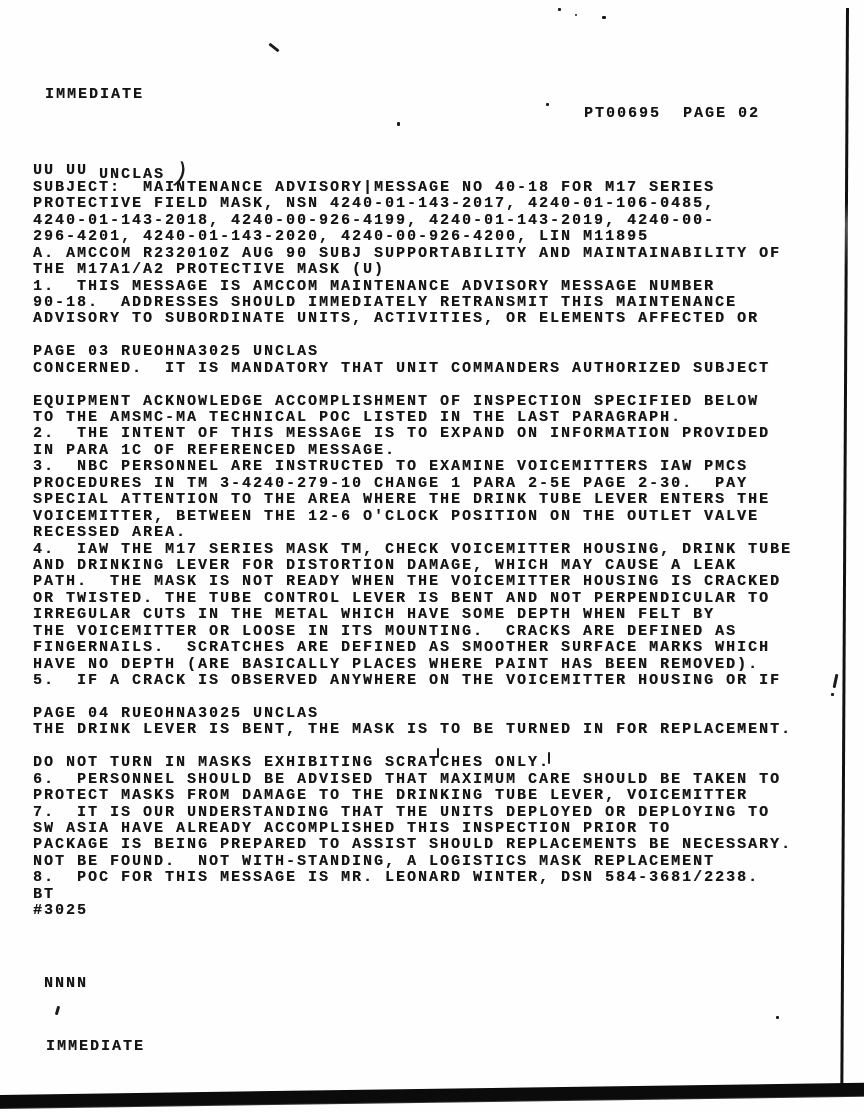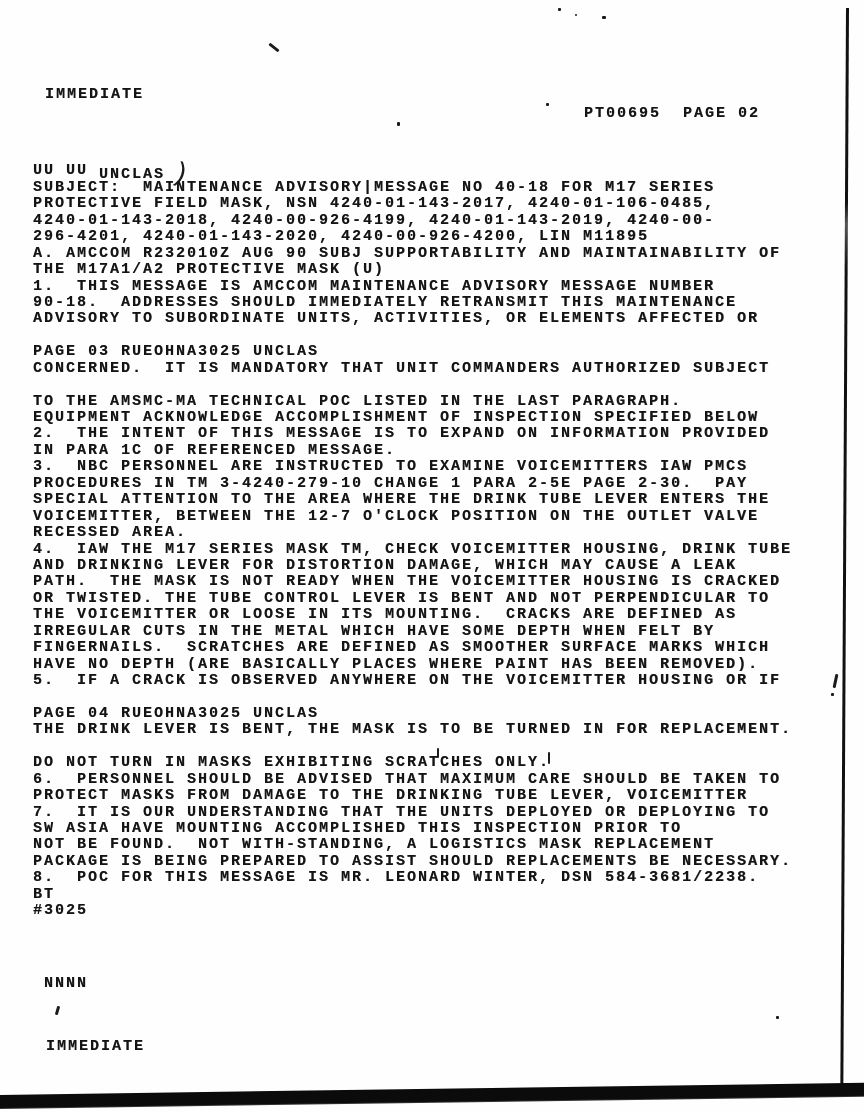--- a/index.html
+++ b/index.html
@@ -69,49 +69,49 @@
         <div class="tw line">296-4201, 4240-01-143-2020, 4240-00-926-4200, LIN M11895</div>
         <div class="tw line">A. AMCCOM R232010Z AUG 90 SUBJ SUPPORTABILITY AND MAINTAINABILITY OF</div>
         <div class="tw line">THE M17A1/A2 PROTECTIVE MASK (U)</div>
         <div class="tw line">1.  THIS MESSAGE IS AMCCOM MAINTENANCE ADVISORY MESSAGE NUMBER</div>
         <div class="tw line">90-18.  ADDRESSES SHOULD IMMEDIATELY RETRANSMIT THIS MAINTENANCE</div>
         <div class="tw line">ADVISORY TO SUBORDINATE UNITS, ACTIVITIES, OR ELEMENTS AFFECTED OR</div>
         <div class="tw line">&nbsp;</div>
         <div class="tw line">PAGE 03 RUEOHNA3025 UNCLAS</div>
         <div class="tw line">CONCERNED.  IT IS MANDATORY THAT UNIT COMMANDERS AUTHORIZED SUBJECT</div>
         <div class="tw line">&nbsp;</div>
+        <div class="tw line">EQUIPMENT ACKNOWLEDGE ACCOMPLISHMENT OF INSPECTION SPECIFIED BELOW</div>
         <div class="tw line">TO THE AMSMC-MA TECHNICAL POC LISTED IN THE LAST PARAGRAPH.</div>
-        <div class="tw line">EQUIPMENT ACKNOWLEDGE ACCOMPLISHMENT OF INSPECTION SPECIFIED BELOW</div>
         <div class="tw line">2.  THE INTENT OF THIS MESSAGE IS TO EXPAND ON INFORMATION PROVIDED</div>
         <div class="tw line">IN PARA 1C OF REFERENCED MESSAGE.</div>
         <div class="tw line">3.  NBC PERSONNEL ARE INSTRUCTED TO EXAMINE VOICEMITTERS IAW PMCS</div>
         <div class="tw line">PROCEDURES IN TM 3-4240-279-10 CHANGE 1 PARA 2-5E PAGE 2-30.  PAY</div>
         <div class="tw line">SPECIAL ATTENTION TO THE AREA WHERE THE DRINK TUBE LEVER ENTERS THE</div>
-        <div class="tw line">VOICEMITTER, BETWEEN THE 12-7 O'CLOCK POSITION ON THE OUTLET VALVE</div>
+        <div class="tw line">VOICEMITTER, BETWEEN THE 12-6 O'CLOCK POSITION ON THE OUTLET VALVE</div>
         <div class="tw line">RECESSED AREA.</div>
         <div class="tw line">4.  IAW THE M17 SERIES MASK TM, CHECK VOICEMITTER HOUSING, DRINK TUBE</div>
         <div class="tw line">AND DRINKING LEVER FOR DISTORTION DAMAGE, WHICH MAY CAUSE A LEAK</div>
         <div class="tw line">PATH.  THE MASK IS NOT READY WHEN THE VOICEMITTER HOUSING IS CRACKED</div>
         <div class="tw line">OR TWISTED. THE TUBE CONTROL LEVER IS BENT AND NOT PERPENDICULAR TO</div>
+        <div class="tw line">IRREGULAR CUTS IN THE METAL WHICH HAVE SOME DEPTH WHEN FELT BY</div>
         <div class="tw line">THE VOICEMITTER OR LOOSE IN ITS MOUNTING.  CRACKS ARE DEFINED AS</div>
-        <div class="tw line">IRREGULAR CUTS IN THE METAL WHICH HAVE SOME DEPTH WHEN FELT BY</div>
         <div class="tw line">FINGERNAILS.  SCRATCHES ARE DEFINED AS SMOOTHER SURFACE MARKS WHICH</div>
         <div class="tw line">HAVE NO DEPTH (ARE BASICALLY PLACES WHERE PAINT HAS BEEN REMOVED).</div>
         <div class="tw line">5.  IF A CRACK IS OBSERVED ANYWHERE ON THE VOICEMITTER HOUSING OR IF</div>
         <div class="tw line">&nbsp;</div>
         <div class="tw line">PAGE 04 RUEOHNA3025 UNCLAS</div>
         <div class="tw line">THE DRINK LEVER IS BENT, THE MASK IS TO BE TURNED IN FOR REPLACEMENT.</div>
         <div class="tw line">&nbsp;</div>
         <div class="tw line">DO NOT TURN IN MASKS EXHIBITING SCRATCHES ONLY.</div>
         <div class="tw line">6.  PERSONNEL SHOULD BE ADVISED THAT MAXIMUM CARE SHOULD BE TAKEN TO</div>
         <div class="tw line">PROTECT MASKS FROM DAMAGE TO THE DRINKING TUBE LEVER, VOICEMITTER</div>
         <div class="tw line">7.  IT IS OUR UNDERSTANDING THAT THE UNITS DEPLOYED OR DEPLOYING TO</div>
-        <div class="tw line">SW ASIA HAVE MOUNTING ACCOMPLISHED THIS INSPECTION PRIOR TO</div>
+        <div class="tw line">SW ASIA HAVE ALREADY ACCOMPLISHED THIS INSPECTION PRIOR TO</div>
+        <div class="tw line">PACKAGE IS BEING PREPARED TO ASSIST SHOULD REPLACEMENTS BE NECESSARY.</div>
         <div class="tw line">NOT BE FOUND.  NOT WITH-STANDING, A LOGISTICS MASK REPLACEMENT</div>
-        <div class="tw line">PACKAGE IS BEING PREPARED TO ASSIST SHOULD REPLACEMENTS BE NECESSARY.</div>
         <div class="tw line">8.  POC FOR THIS MESSAGE IS MR. LEONARD WINTER, DSN 584-3681/2238.</div>
         <div class="tw line">BT</div>
         <div class="tw line">#3025</div>
       </div>
   </div>
 
   <div class="tw eom">NNNN</div>
   <div class="tw ftr-priority">IMMEDIATE</div>
 
   <div class="artifact" style="left:558px;top:8px;width:3px;height:3px;"></div>

